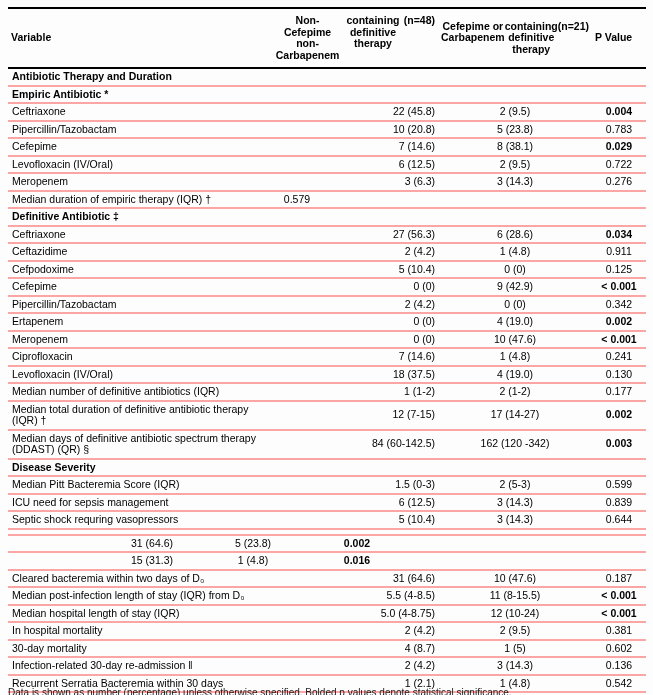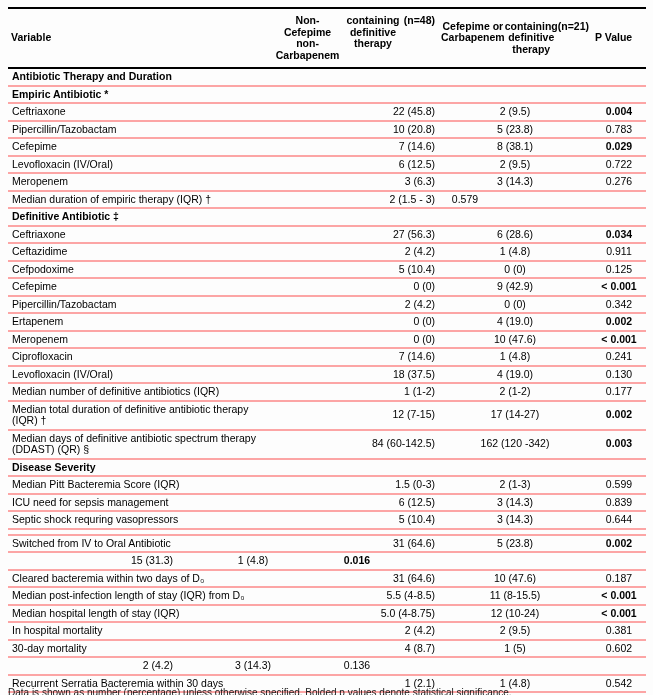--- a/index.html
+++ b/index.html
@@ -136,21 +136,20 @@
           <div class="cell col-p">0.722</div>
         </div>
         <div class="row">
           <div class="cell col-var">Meropenem</div>
           <div class="cell col-g1">3 (6.3)</div>
           <div class="cell col-g2">3 (14.3)</div>
           <div class="cell col-p">0.276</div>
         </div>
         <div class="row">
           <div class="cell col-var">Median duration of empiric therapy (IQR) †</div>
-          <div class="cell col-g1">2 (1.5 - 3)</div>
           <div class="cell col-p">0.579</div>
         </div>
         <div class="row">
           <div class="cell col-var bold">Definitive Antibiotic ‡</div>
           <div class="cell col-g1"></div>
           <div class="cell col-g2"></div>
           <div class="cell col-p"></div>
         </div>
         <div class="row">
           <div class="cell col-var">Ceftriaxone</div>
@@ -226,42 +225,41 @@
         </div>
         <div class="row">
           <div class="cell col-var bold">Disease Severity</div>
           <div class="cell col-g1"></div>
           <div class="cell col-g2"></div>
           <div class="cell col-p"></div>
         </div>
         <div class="row">
           <div class="cell col-var">Median Pitt Bacteremia Score  (IQR)</div>
           <div class="cell col-g1">1.5 (0-3)</div>
-          <div class="cell col-g2">2 (1-3)</div>
+          <div class="cell col-g2">2 (5-3)</div>
           <div class="cell col-p">0.599</div>
         </div>
         <div class="row">
           <div class="cell col-var">ICU need for sepsis management</div>
           <div class="cell col-g1">6 (12.5)</div>
           <div class="cell col-g2">3 (14.3)</div>
           <div class="cell col-p">0.839</div>
         </div>
         <div class="row">
           <div class="cell col-var">Septic shock requring vasopressors</div>
           <div class="cell col-g1">5 (10.4)</div>
           <div class="cell col-g2">3 (14.3)</div>
           <div class="cell col-p">0.644</div>
         </div>
         <div class="row">
           <div class="cell col-g1"></div>
           <div class="cell col-g2"></div>
           <div class="cell col-p"></div>
         </div>
         <div class="row">
-          <div class="cell col-var">Switched from IV to Oral Antibiotic</div>
           <div class="cell col-g1">31 (64.6)</div>
           <div class="cell col-g2">5 (23.8)</div>
           <div class="cell col-p bold">0.002</div>
         </div>
         <div class="row">
           <div class="cell col-g1">15 (31.3)</div>
           <div class="cell col-g2">1 (4.8)</div>
           <div class="cell col-p bold">0.016</div>
         </div>
         <div class="row">
@@ -288,20 +286,21 @@
           <div class="cell col-g2">2 (9.5)</div>
           <div class="cell col-p">0.381</div>
         </div>
         <div class="row">
           <div class="cell col-var">30-day mortality</div>
           <div class="cell col-g1">4 (8.7)</div>
           <div class="cell col-g2">1 (5)</div>
           <div class="cell col-p">0.602</div>
         </div>
         <div class="row">
+          <div class="cell col-var">Infection-related 30-day re-admission  ‖</div>
           <div class="cell col-g1">2 (4.2)</div>
           <div class="cell col-g2">3 (14.3)</div>
           <div class="cell col-p">0.136</div>
         </div>
         <div class="row">
           <div class="cell col-var">Recurrent Serratia Bacteremia within 30 days</div>
           <div class="cell col-g1">1 (2.1)</div>
           <div class="cell col-g2">1 (4.8)</div>
           <div class="cell col-p">0.542</div>
         </div>

